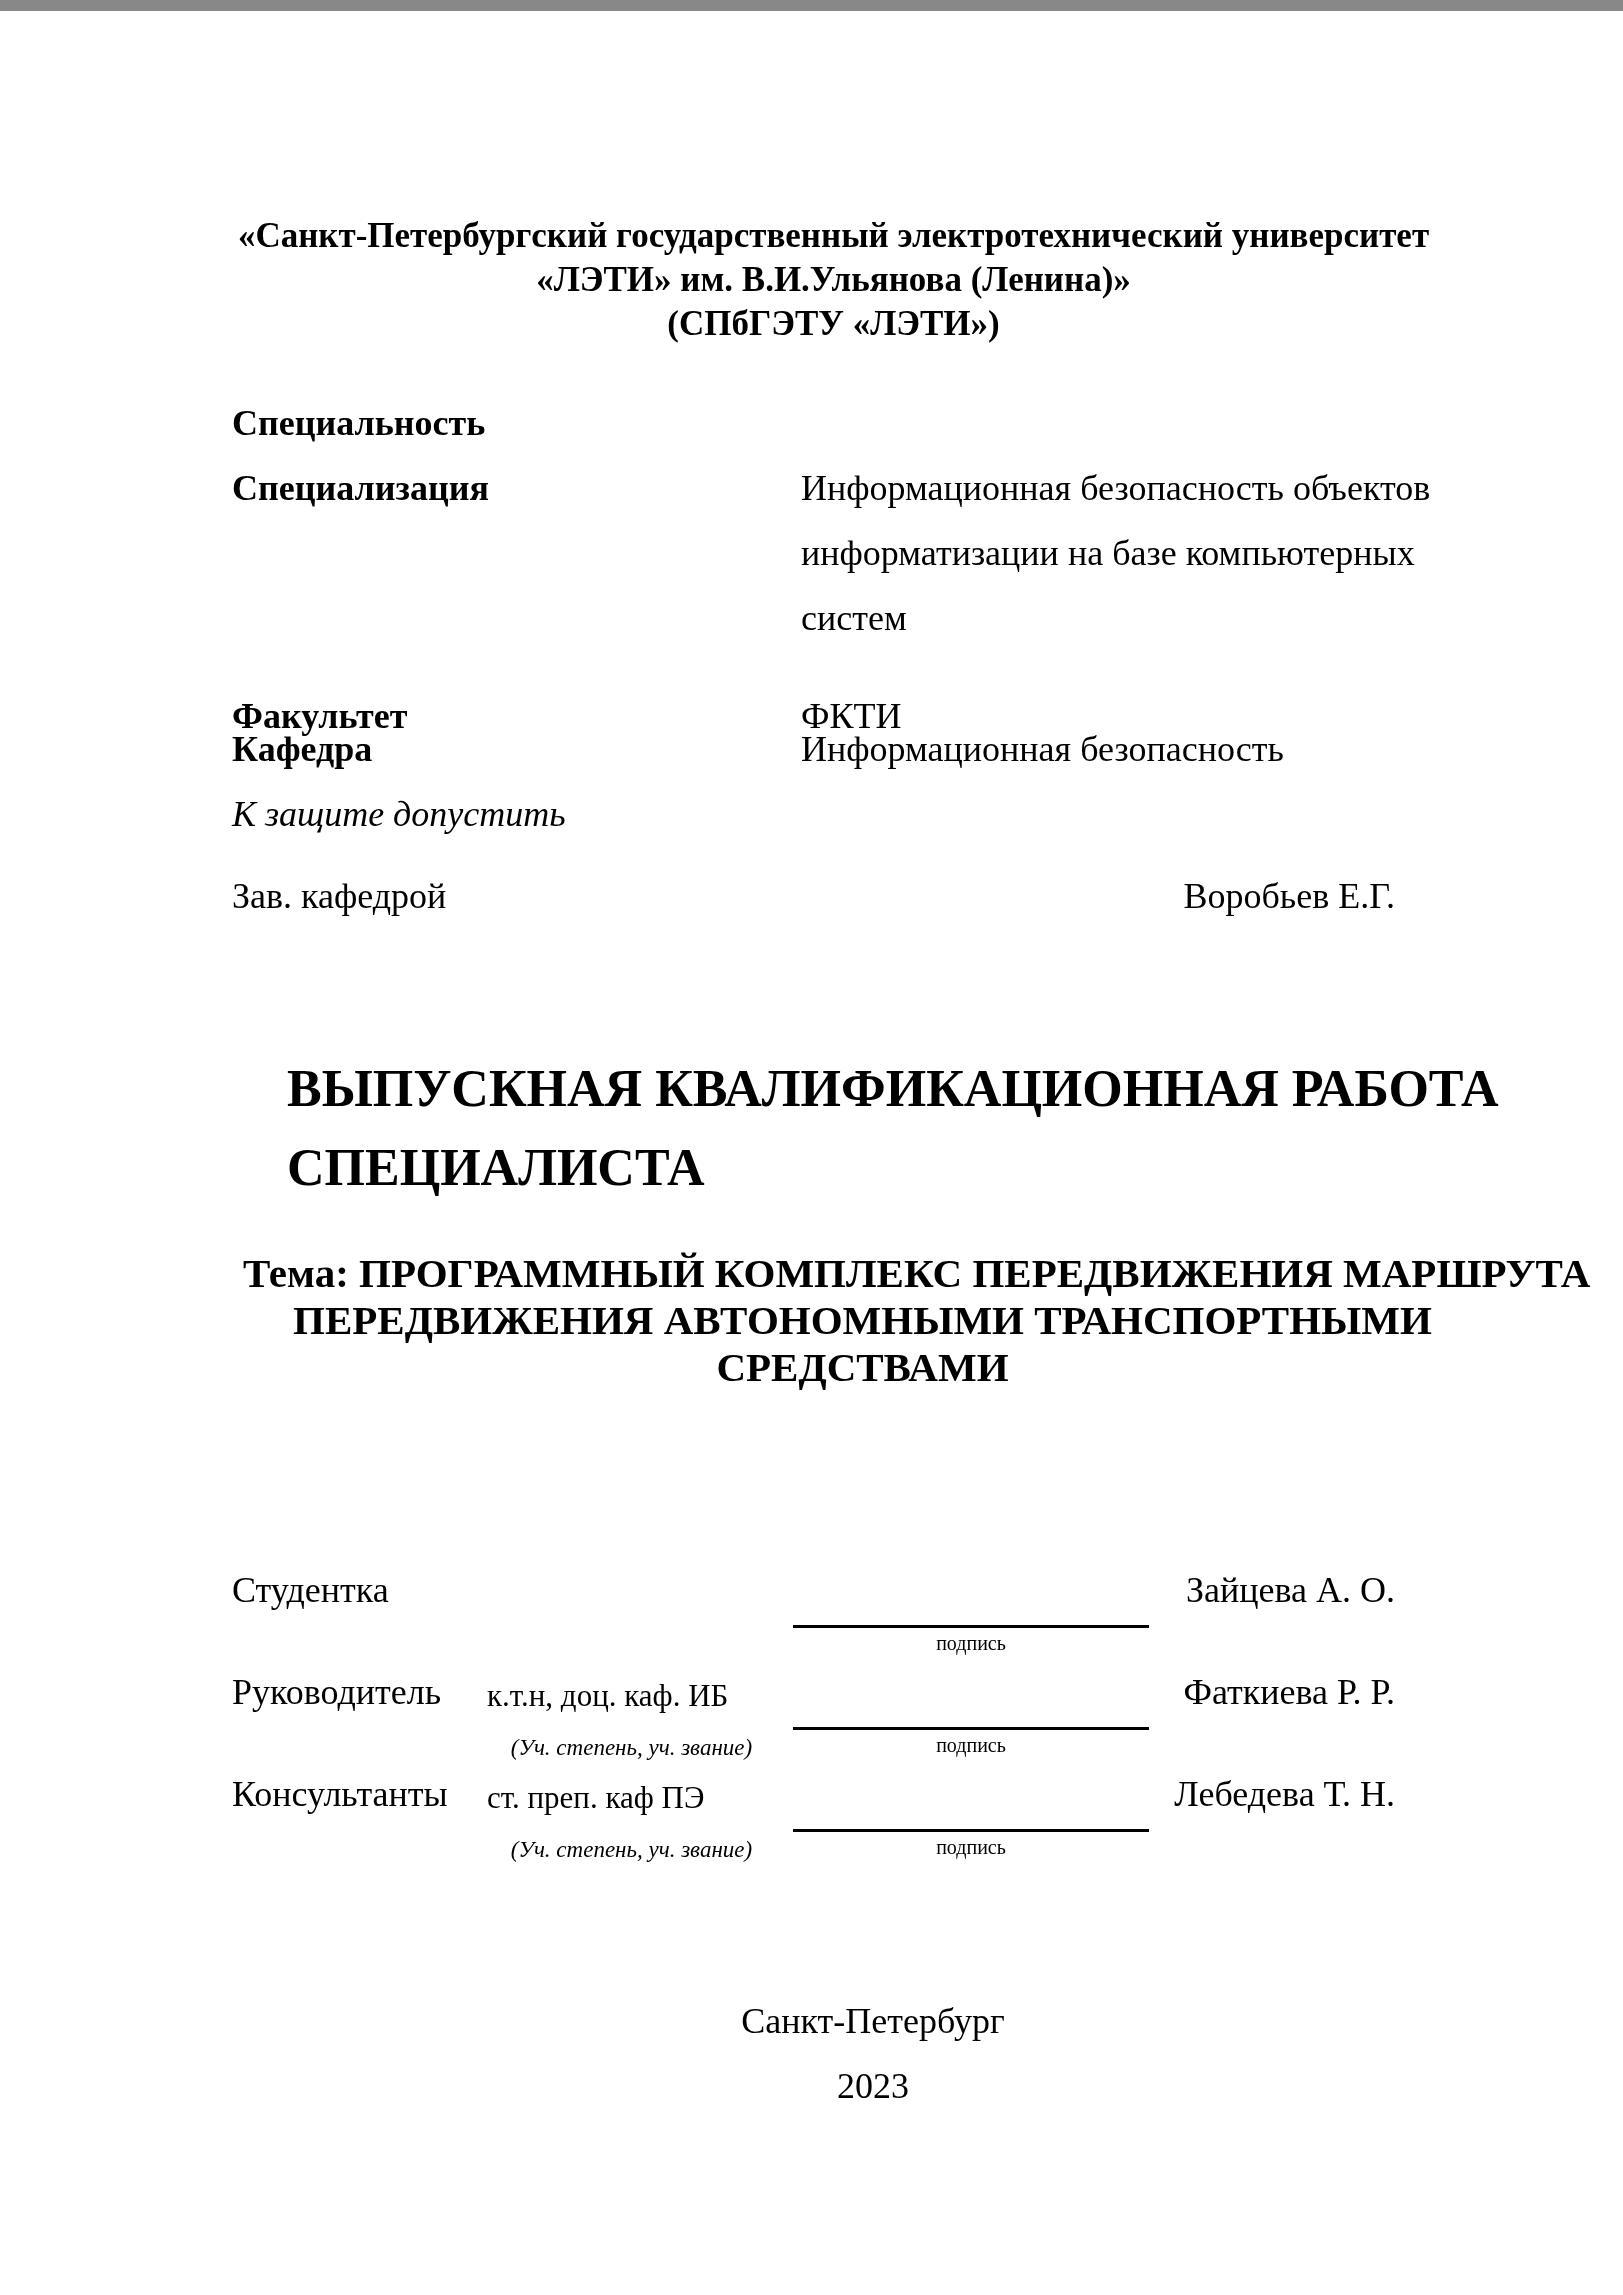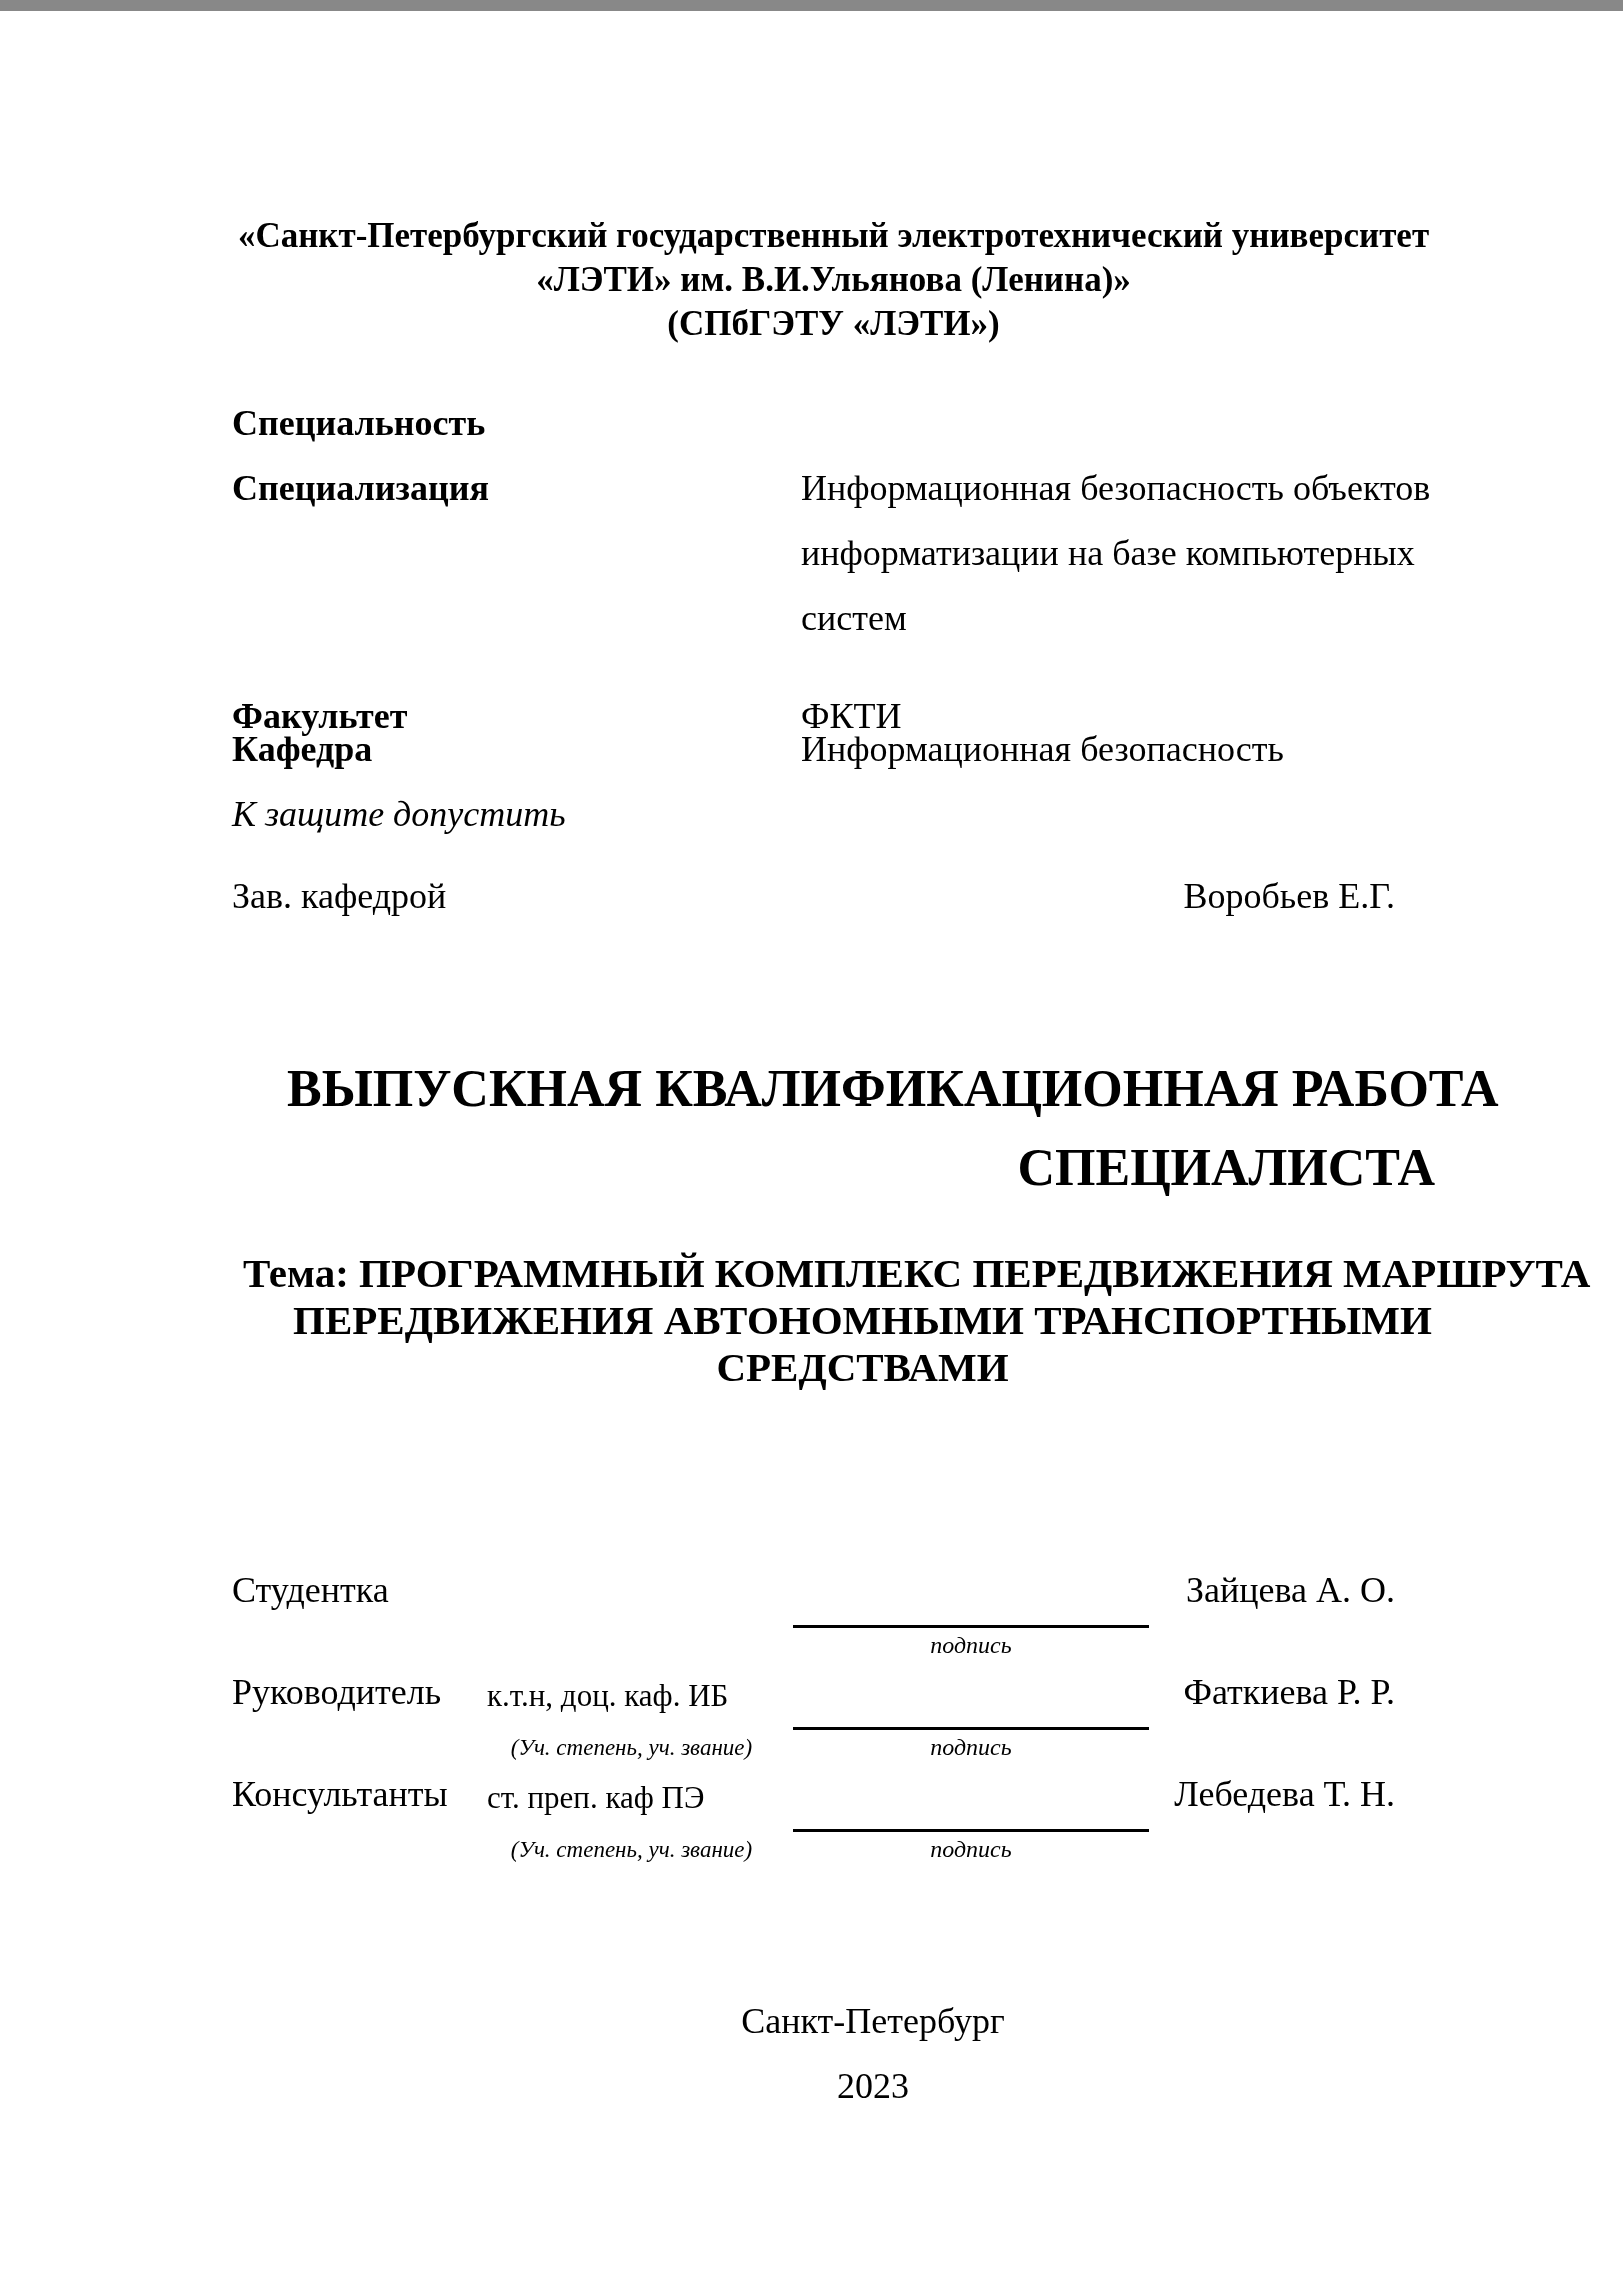--- a/index.html
+++ b/index.html
@@ -27,36 +27,36 @@
   .frow{left:0;right:0;height:65px;font-size:36px;line-height:65px;}
   .flabel{position:absolute;left:232px;top:0;font-weight:bold;white-space:nowrap;text-align:center;}
   .fvalue{position:absolute;left:801px;top:0;white-space:nowrap;}
   .fvalue-multi{position:absolute;left:801px;top:0;}
   .fname-right{position:absolute;right:228px;top:0;text-align:right;white-space:nowrap;}
   .plain{font-weight:normal;}
 
   
   .worktitle{
     left:232px;right:188px;top:1038px;
-    text-align:right;padding-left:55px;
+    text-align:left;padding-left:55px;
     font-size:52px;line-height:79px;font-weight:bold;
   }
   
   .theme{
     left:188px;right:141px;top:1239px;
     text-align:center;padding-left:55px;
     font-size:41px;line-height:47px;font-weight:bold;
   }
 
   
   .sigrow{left:0;right:0;height:102px;}
   .sig-role{position:absolute;left:232px;top:0;font-size:36px;line-height:42px;white-space:nowrap;}
   .sig-qual{position:absolute;left:487px;top:6.3px;font-size:31px;line-height:38px;white-space:nowrap;}
   .sig-line{position:absolute;left:793px;top:56px;width:356px;border-top:3.1px solid #000;height:0;}
-  .sig-caption{position:absolute;left:793px;top:63px;width:356px;text-align:center;font-size:24px;font-style:italic;white-space:nowrap;}
+  .sig-caption{position:absolute;left:793px;top:63px;width:356px;text-align:center;font-size:20px;white-space:nowrap;}
   .sig-degree-note{position:absolute;left:502px;top:64px;width:259px;text-align:center;font-size:23px;font-style:italic;white-space:nowrap;}
   .sig-name{position:absolute;right:228px;top:0;font-size:36px;line-height:42px;text-align:right;white-space:nowrap;}
 
   
   .footer{
     left:232px;right:188px;top:1978px;
     text-align:center;padding-left:79px;
     font-size:36px;line-height:65px;
   }
 </style>

